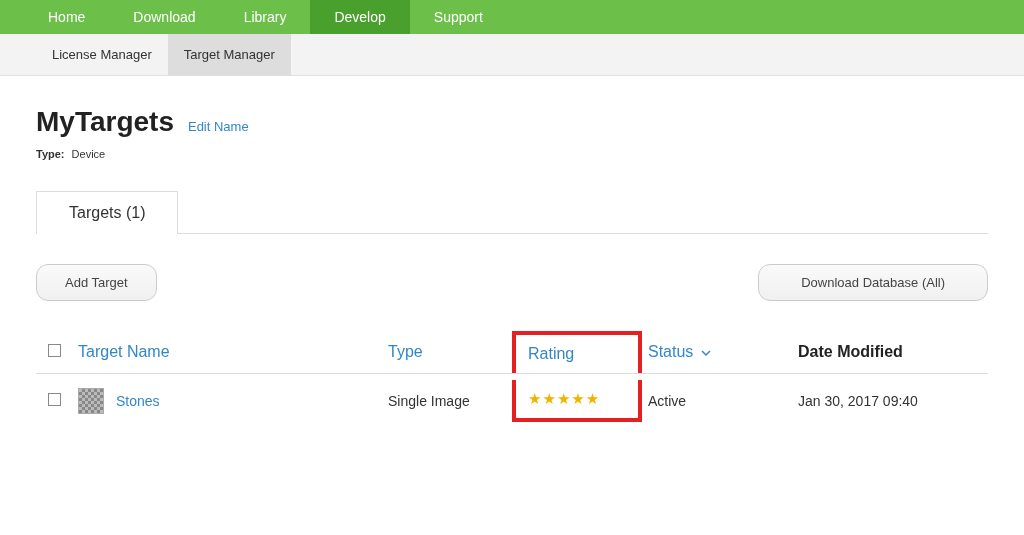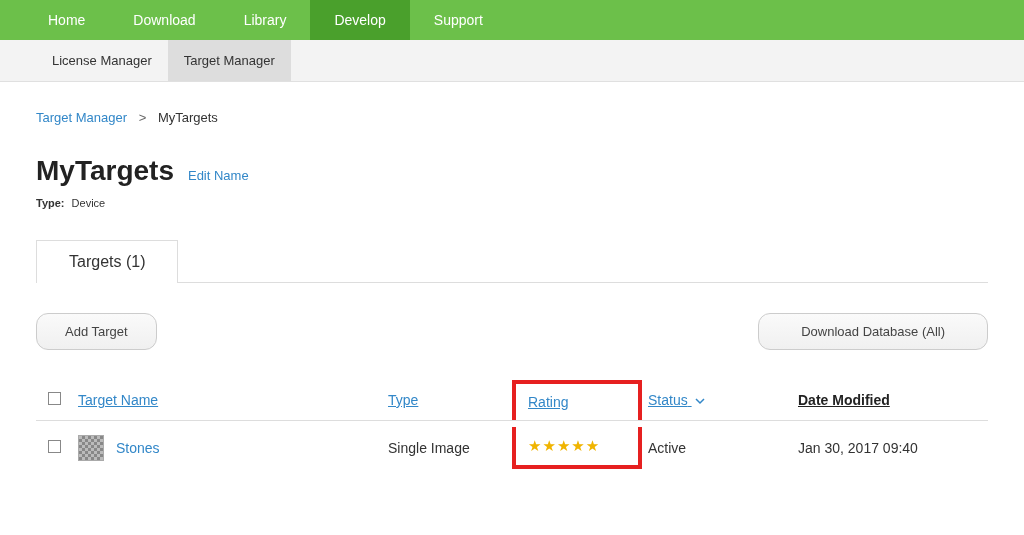--- a/index.html
+++ b/index.html
@@ -1,19 +1,19 @@
 <!DOCTYPE html>
 <html><head>
   <meta charset="utf-8">
   <style>
     * { margin: 0; padding: 0; box-sizing: border-box; }
     body { font-family: Arial, Helvetica, sans-serif; font-size: 14px; color: #333; background: #fff; width: 1024px; }
 
     
-    .topnav { background: #6cc04a; height: 40px; display: flex; align-items: stretch; padding-left: 24px; }
+    .topnav { background: #6cc04a; height: 34px; display: flex; align-items: stretch; padding-left: 24px; }
     .topnav-item { color: #fff; padding: 0 24px; display: flex; align-items: center; cursor: pointer; font-size: 14px; }
     .topnav-item.active { background: #4aa02c; }
 
     
     .subnav { background: #f3f3f3; height: 42px; display: flex; align-items: stretch; padding-left: 36px; border-bottom: 1px solid #e0e0e0; }
     .subnav-item { padding: 0 16px; display: flex; align-items: center; cursor: pointer; font-size: 13px; color: #333; }
     .subnav-item.active { background: #ddd; }
 
     
     .content { padding: 0 36px; }
@@ -36,21 +36,21 @@
     .tabs { margin-top: 30px; border-bottom: 1px solid #ddd; display: flex; }
     .tab { border: 1px solid #ddd; border-bottom: none; padding: 12px 32px; font-size: 16px; background: #fff; cursor: pointer; position: relative; top: 1px; }
 
     
     .actions { margin-top: 30px; display: flex; justify-content: space-between; }
     .btn { background: linear-gradient(#fafafa, #f0f0f0); border: 1px solid #ccc; border-radius: 12px; padding: 10px 28px; font-size: 13px; cursor: pointer; color: #444; }
     .btn.wide { padding: 10px 42px; }
 
     
     .tbl { width: 100%; margin-top: 30px; border-collapse: collapse; }
-    .tbl thead th { text-align: left; font-weight: normal; color: #3287c8; padding: 10px 6px; border-bottom: 1px solid #ddd; cursor: pointer; font-size: 14px; text-decoration: underline; }
+    .tbl thead th { text-align: left; font-weight: normal; color: #3287c8; padding: 10px 6px; border-bottom: 1px solid #ddd; cursor: pointer; font-size: 16px; }
     .tbl thead th.noclick { color: #222; font-weight: bold; cursor: default; }
     .tbl thead th.chkcol { width: 36px; text-align: center; }
     .tbl thead th.status svg { vertical-align: middle; margin-left: 3px; }
     .tbl tbody td { padding: 14px 6px; vertical-align: middle; font-size: 14px; }
     .tbl tbody td.chkcol { text-align: center; width: 36px; }
     .target-cell { display: flex; align-items: center; gap: 12px; }
     .thumb { width: 26px; height: 26px; background: repeating-conic-gradient(#888 0 25%, #bbb 0 50%) 0 0/6px 6px; border: 1px solid #aaa; }
     .target-link { color: #3287c8; cursor: pointer; }
 
     .chk { width: 13px; height: 13px; border: 1px solid #888; display: inline-block; background: #fff; cursor: pointer; }
@@ -74,25 +74,20 @@
   <div class="topnav-item">Support</div>
 </div>
 
 <div class="subnav">
   <div class="subnav-item">License Manager</div>
   <div class="subnav-item active">Target Manager</div>
 </div>
 
 <div class="content">
 
-  <div class="breadcrumb">
-    <a>Target Manager</a>
-    <span class="sep">&gt;</span>
-    <span class="current">MyTargets</span>
-  </div>
 
   <div class="title-row">
     <div class="page-title">MyTargets</div>
     <a class="edit-name">Edit Name</a>
   </div>
 
   <div class="type-row">
     <span class="lbl">Type:</span>
     <span>Device</span>
   </div>

